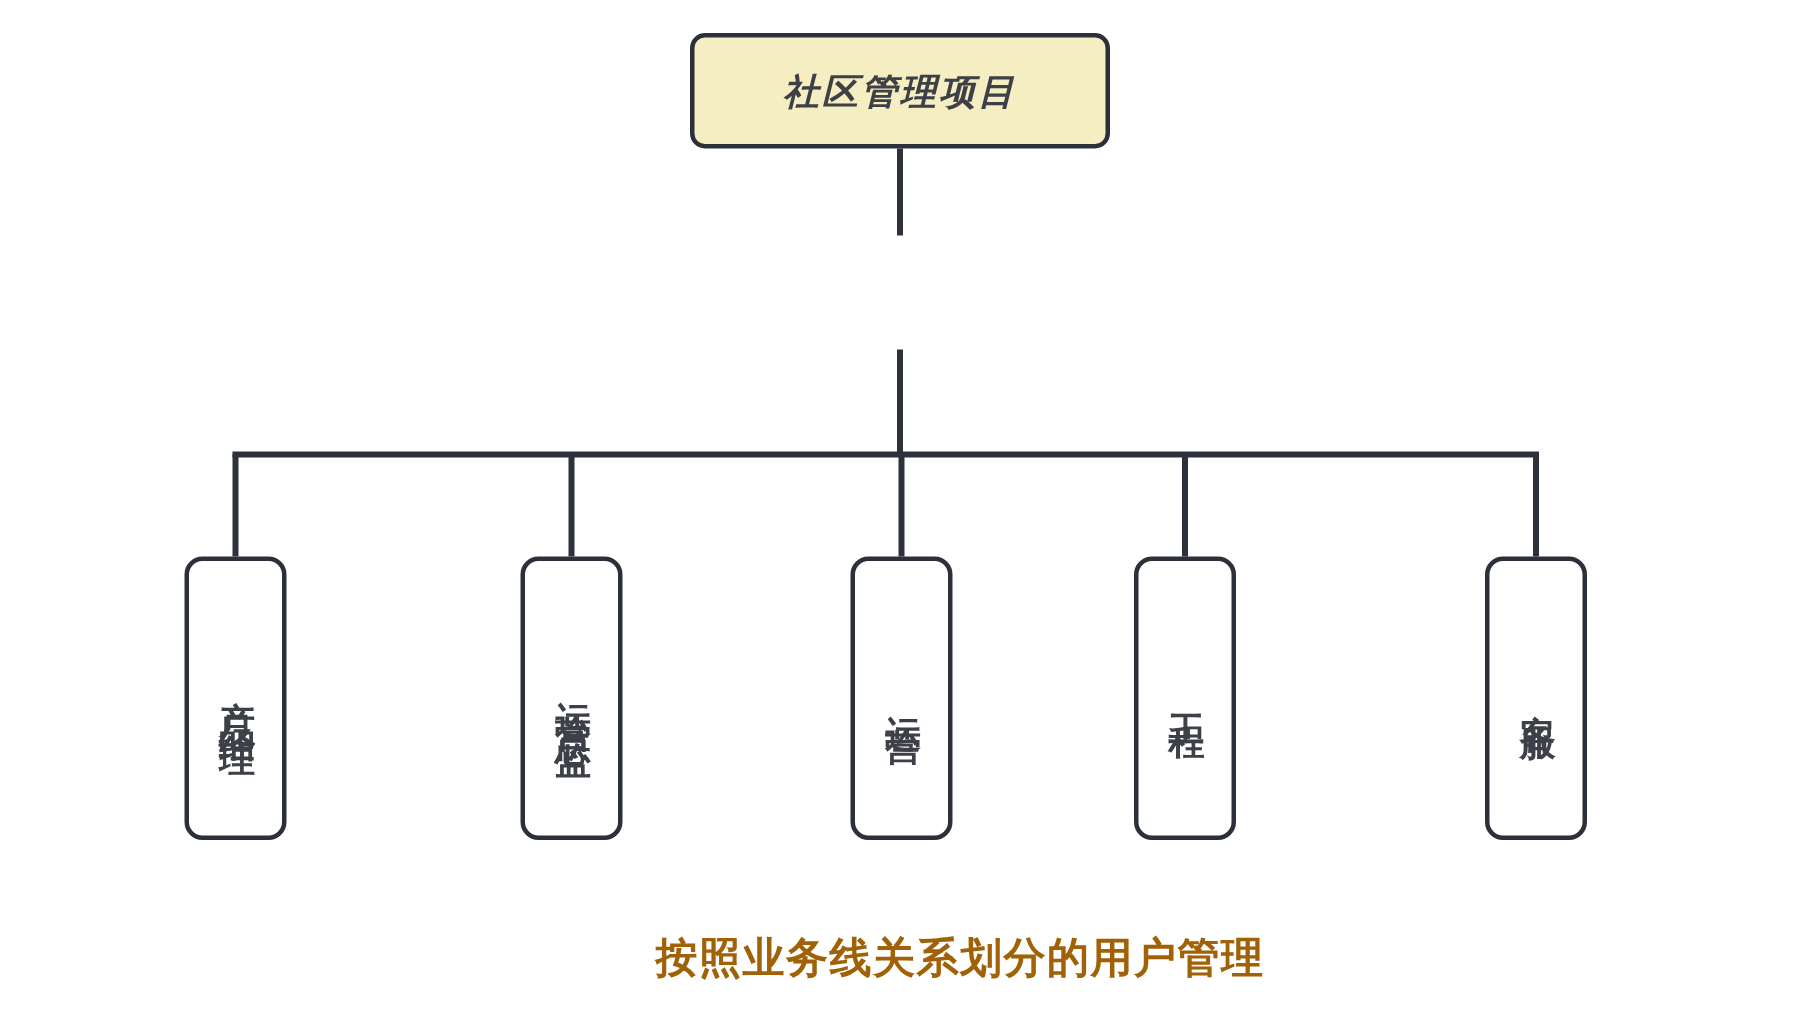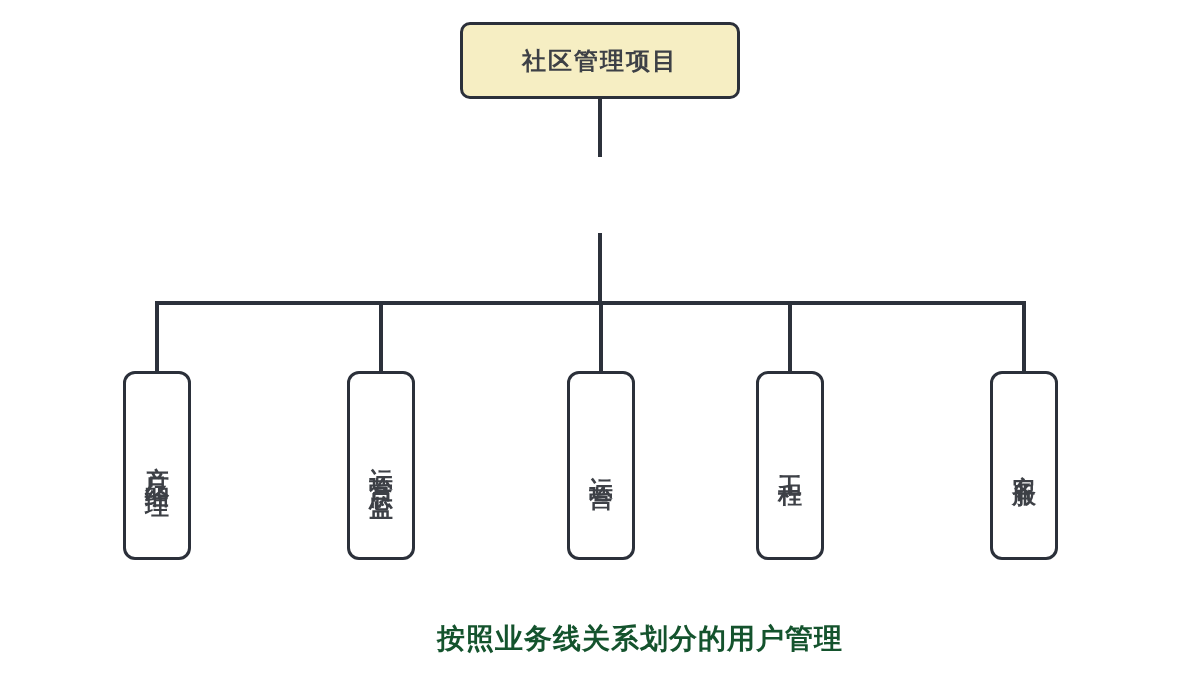--- a/index.html
+++ b/index.html
@@ -25,20 +25,21 @@
     color: #3d4046;
     font-weight: bold;
   }
   .node-root {
     left: 460px; top: 22px;
     width: 280px; height: 77px;
     background: #f6eec3;
     border-radius: 10px;
     font-size: 24px;
     letter-spacing: 2px;
+    font-style: italic;
   }
   .node-leader {
     left: 460px; top: 157px;
     width: 280px; height: 76px;
     background: #b6e9e7;
     border-radius: 10px;
     font-size: 24px;
     letter-spacing: 2px;
   }
   .node-child {
@@ -74,21 +75,21 @@
   .drop-4 { left: 788px; }
   .drop-5 { left: 1022px; }
 
   .caption {
     position: absolute;
     left: 340px; top: 620px;
     width: 600px;
     text-align: center;
     font-size: 28px;
     font-weight: bold;
-    color: #14532d;
+    color: #a16207;
     letter-spacing: 1px;
     white-space: nowrap;
   }
 </style>
 </head>
 <body>
 
 <div class="canvas">
 
   <div class="node node-root">

